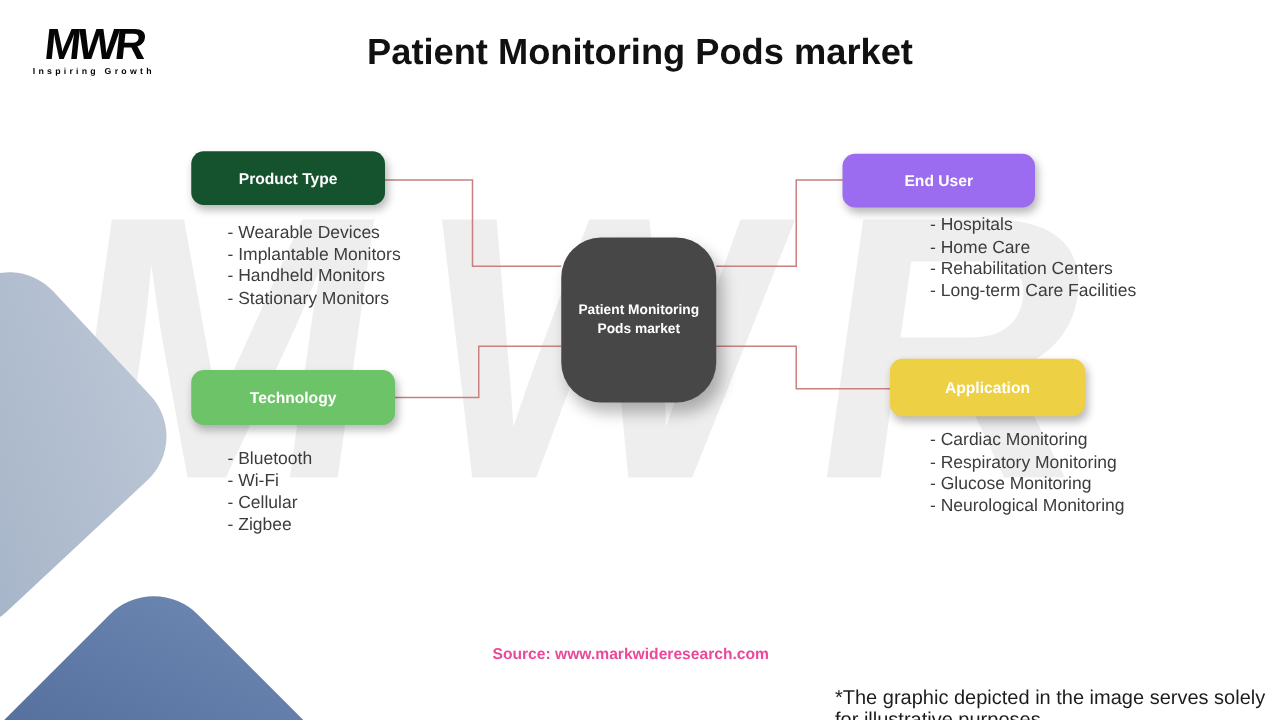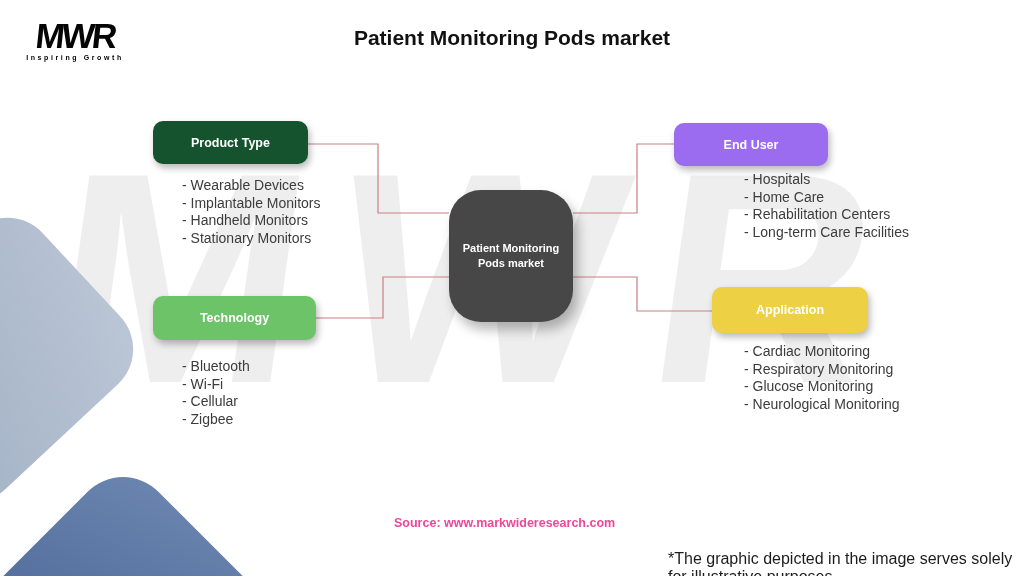--- a/index.html
+++ b/index.html
@@ -29,21 +29,21 @@
   
   .connectors{position:absolute;left:0;top:0;z-index:2;}
   
   .logo{position:absolute;left:20px;top:18px;width:110px;text-align:center;z-index:3;color:#050505;}
   .logo-mark{font-size:35px;font-weight:900;letter-spacing:-3px;line-height:1;transform:skewX(-6deg);}
   .logo-name{font-size:12.5px;font-weight:800;letter-spacing:0.2px;margin-top:1px;}
   .logo-tagline{font-size:7px;font-weight:700;letter-spacing:2.6px;margin-top:1px;}
   
   .title{
     position:absolute;left:0;top:26px;width:100%;margin:0;text-align:center;
-    font-size:21px;font-weight:800;color:#111;z-index:3;
+    font-size:29px;font-weight:800;color:#111;z-index:3;
   }
   
   .cat-box{
     position:absolute;z-index:3;border-radius:10px;
     display:flex;align-items:center;justify-content:center;
     color:#fff;font-weight:700;font-size:12.5px;
     box-shadow:2px 4px 7px rgba(0,0,0,0.28);
   }
   .box-product{left:153px;top:121px;width:155px;height:43px;}
   .box-enduser{left:674px;top:123px;width:154px;height:43px;}

